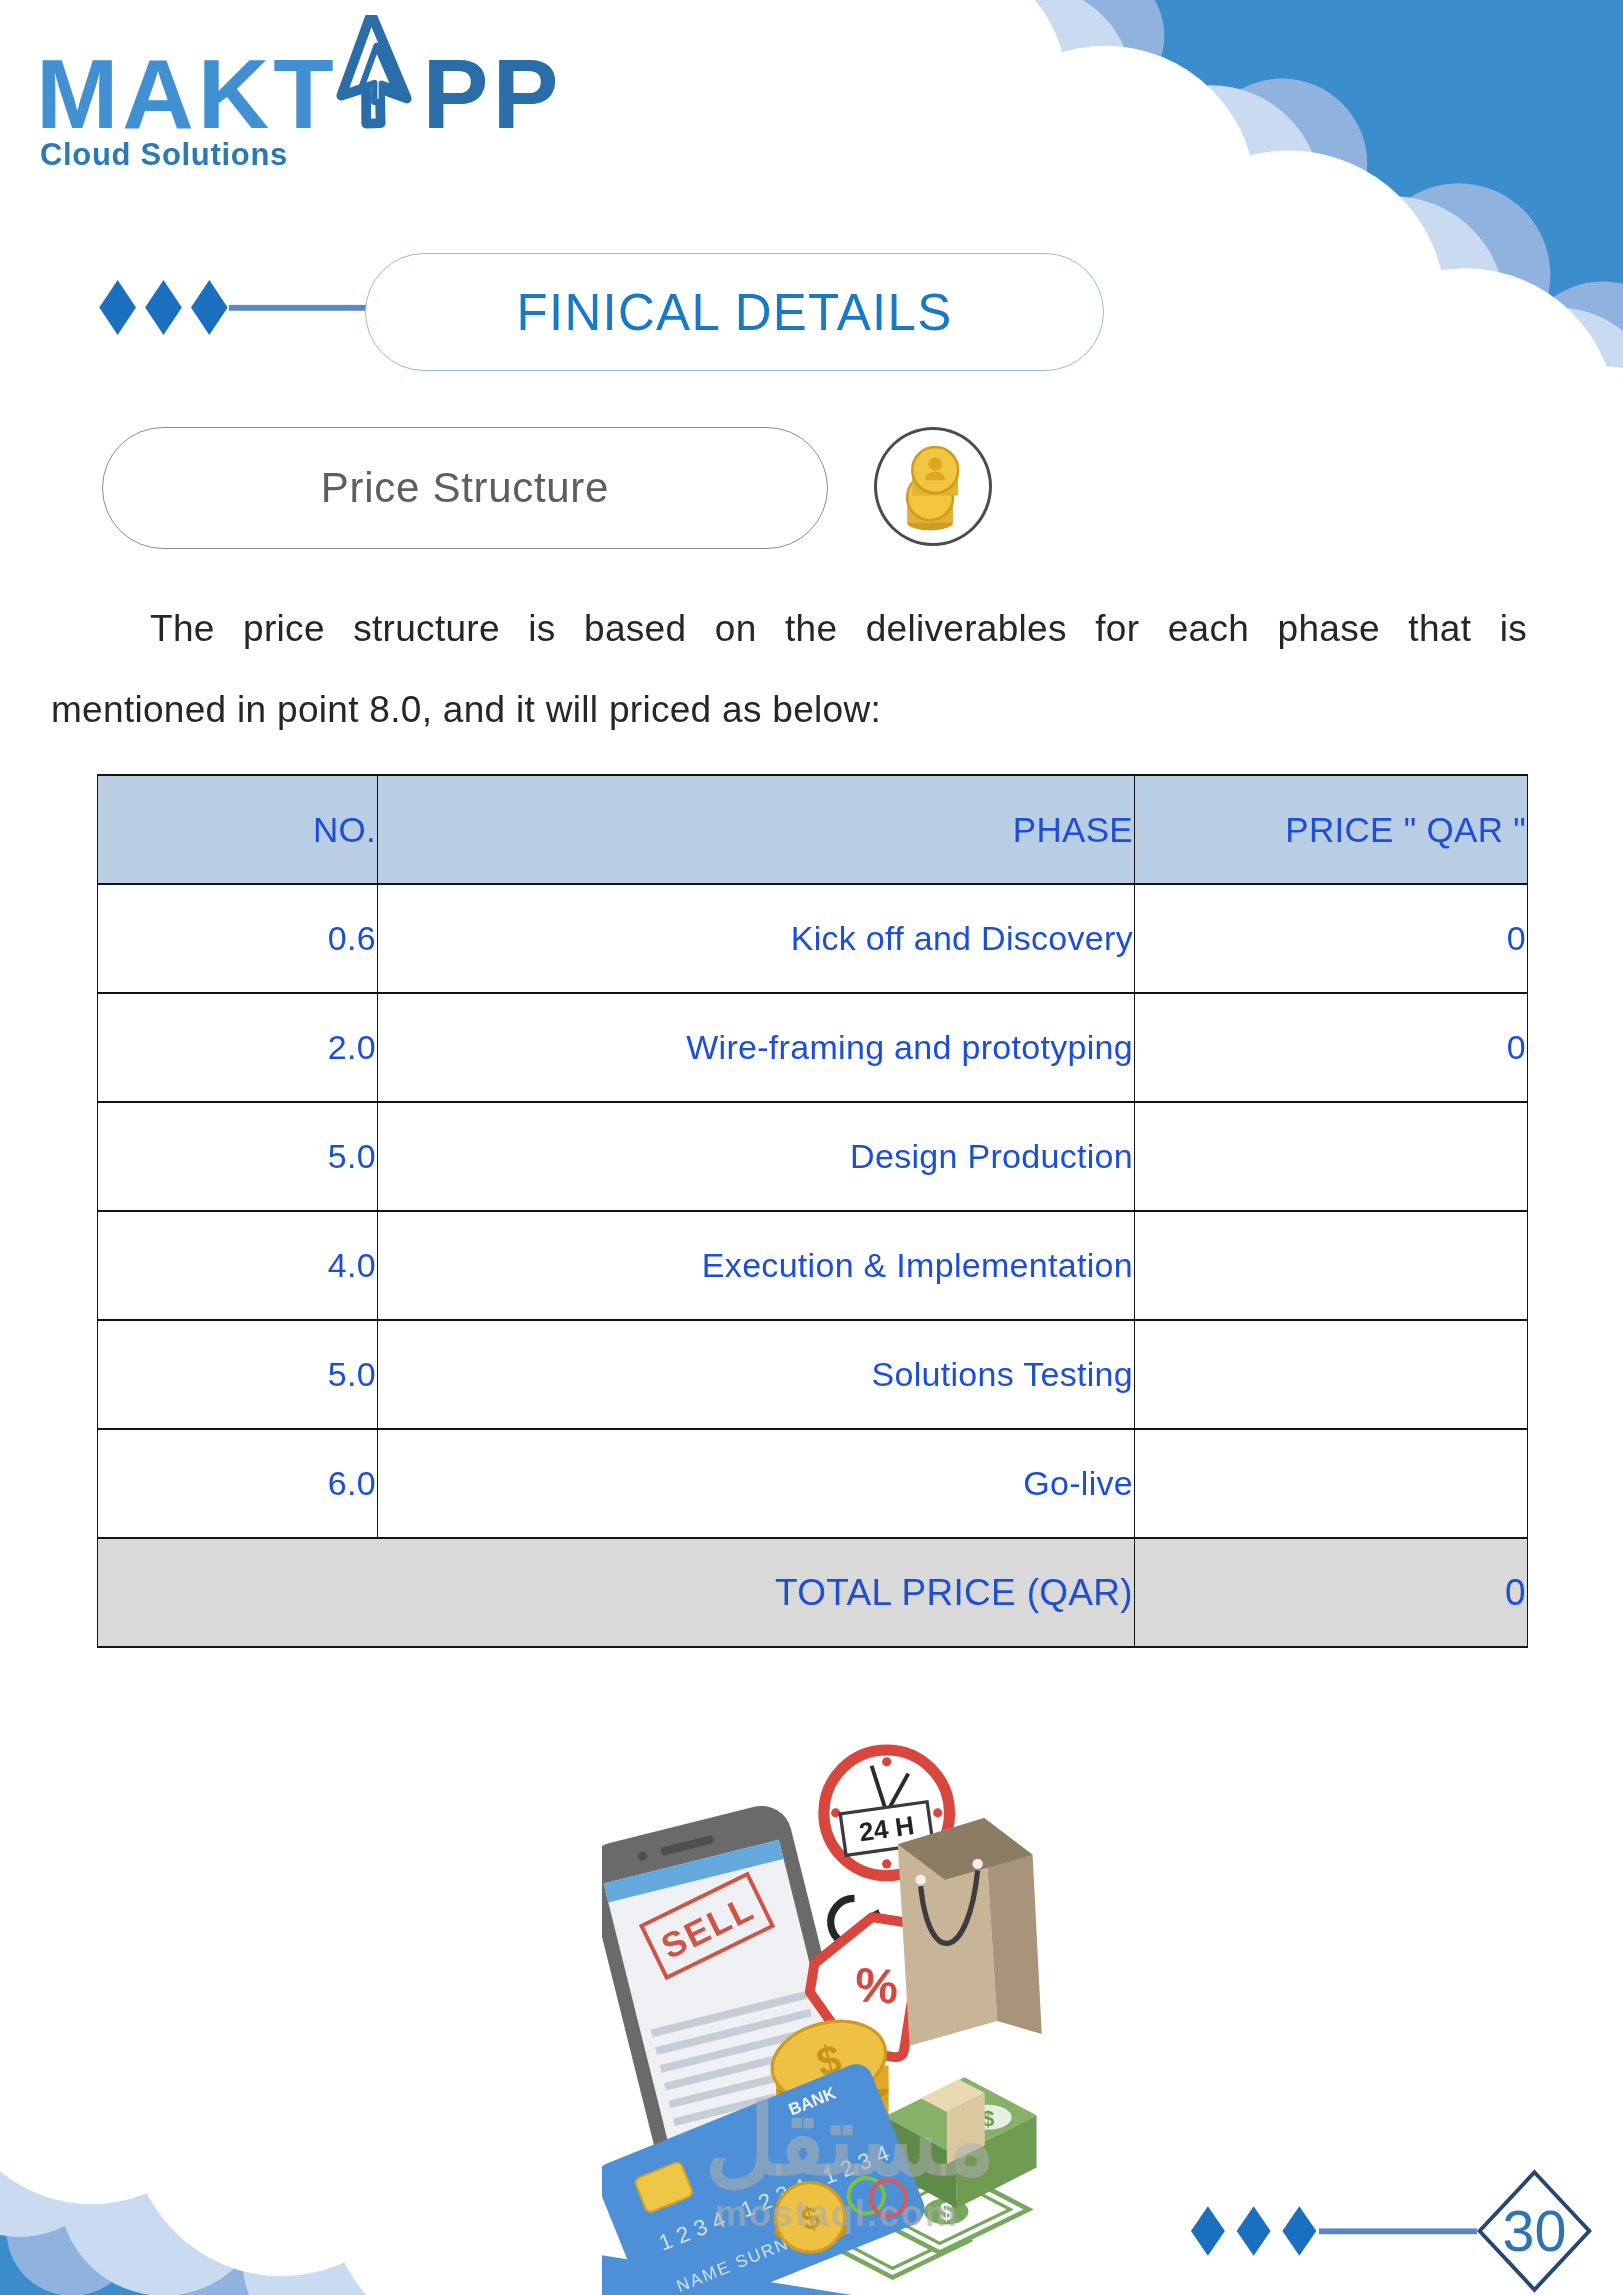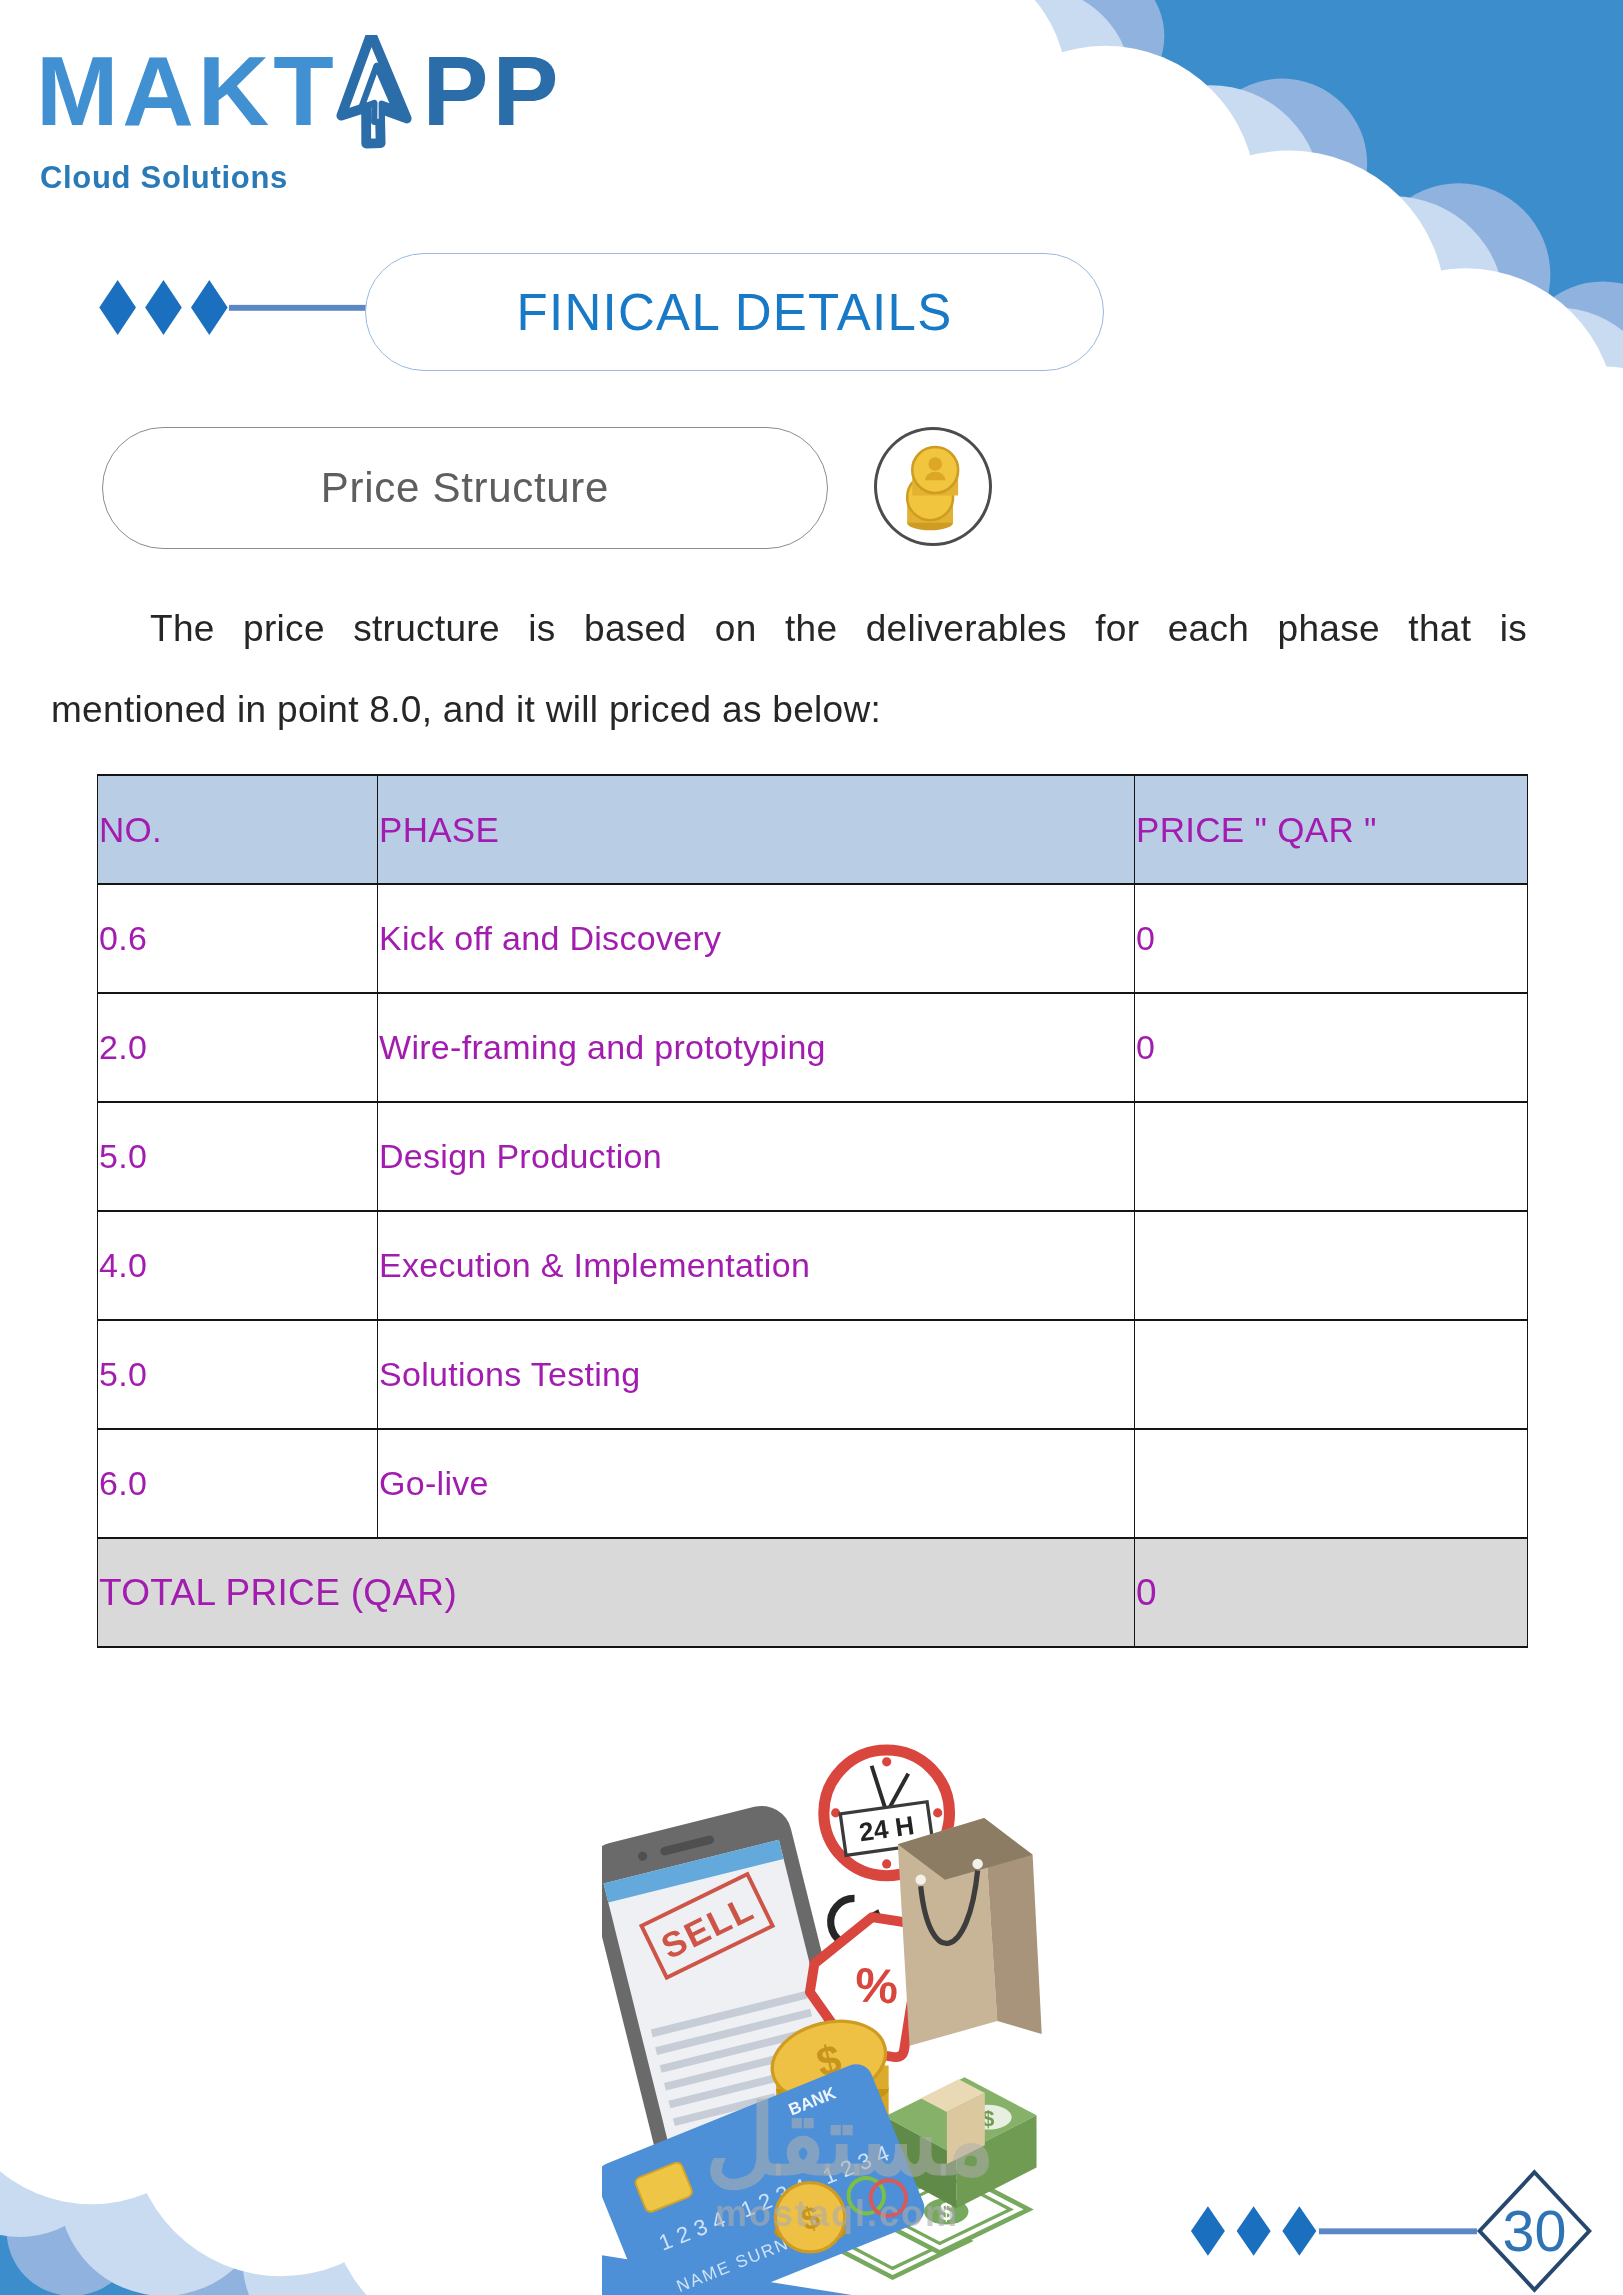--- a/index.html
+++ b/index.html
@@ -5,21 +5,21 @@
   html,body{margin:0;padding:0;background:#e8e8e8;}
   .page{
     position:relative;width:1623px;height:2295px;background:#ffffff;
     overflow:hidden;font-family:"Liberation Sans",sans-serif;margin:0 auto;
   }
   .abs{position:absolute;}
   svg{font-family:inherit;display:block;}
 
   
   .logo{left:36px;top:11.8px;}
-  .wordmark{display:flex;align-items:flex-start;height:137px;margin-top:23px;}
+  .wordmark{display:flex;align-items:flex-end;height:137px;}
   .wordmark .mk{font-size:99px;font-weight:bold;color:#4190d2;letter-spacing:3.9px;line-height:111px;}
   .wordmark .pp{font-size:99px;font-weight:bold;color:#2b6da8;letter-spacing:3.9px;line-height:111px;}
   .cursor-wrap{width:98px;height:134px;margin:0 -9.2px 0 -3.9px;}
   .tagline{font-size:31px;font-weight:bold;color:#2a7ab8;letter-spacing:0.7px;margin-top:-11.8px;padding-left:3.9px;}
 
   
   .title-pill{
     left:365px;top:253px;width:737px;height:116px;border:1.3px solid #9ab9dd;
     border-radius:60px;background:#fff;display:flex;align-items:center;justify-content:center;
   }
@@ -39,22 +39,22 @@
   .para{left:51px;top:605px;width:1476px;color:#262626;}
   .para .l1{font-size:37px;line-height:48px;text-align:justify;text-align-last:justify;text-indent:99px;letter-spacing:0.3px;}
   .para .l2{font-size:37px;line-height:48px;margin-top:33px;letter-spacing:0.3px;}
 
   
   table.price{
     position:absolute;left:97px;top:774px;width:1430px;border-collapse:collapse;table-layout:fixed;
   }
   table.price th,table.price td{
     border:1.3px solid #141414;border-top-width:2.6px;border-bottom-width:2.6px;
-    text-align:left;vertical-align:middle;height:105px;font-weight:400;
-    color:#a21caf;font-size:34px;letter-spacing:0.3px;
+    text-align:right;vertical-align:middle;height:105px;font-weight:400;
+    color:#1d4ed8;font-size:34px;letter-spacing:0.3px;
   }
   table.price thead th{background:#b9cde4;font-size:35px;}
   table.price tr.total td{background:#d9d9d9;font-size:37px;}
 
   
   .wm-ar{left:705px;top:2084px;font-size:97px;font-weight:bold;color:rgba(175,175,175,0.55);text-align:right;}
   .wm-en{left:715px;top:2193px;font-size:36px;color:rgba(172,172,172,0.6);letter-spacing:2px;font-weight:bold;}
 
   
   .clouds-tr{right:0;top:0;}

